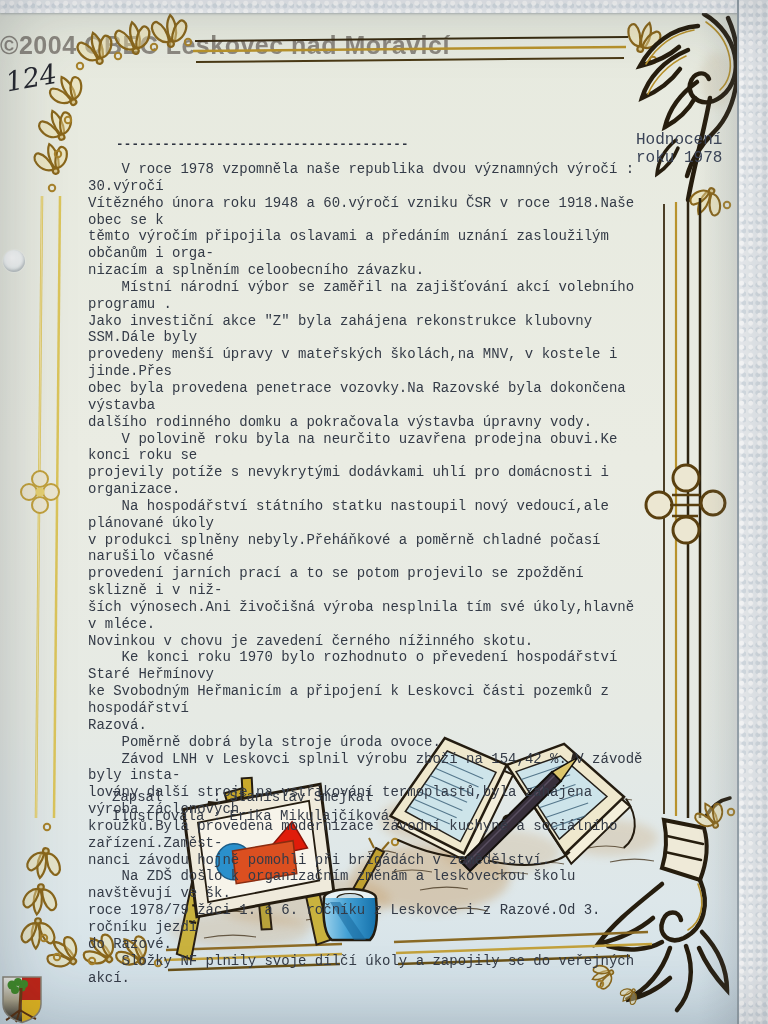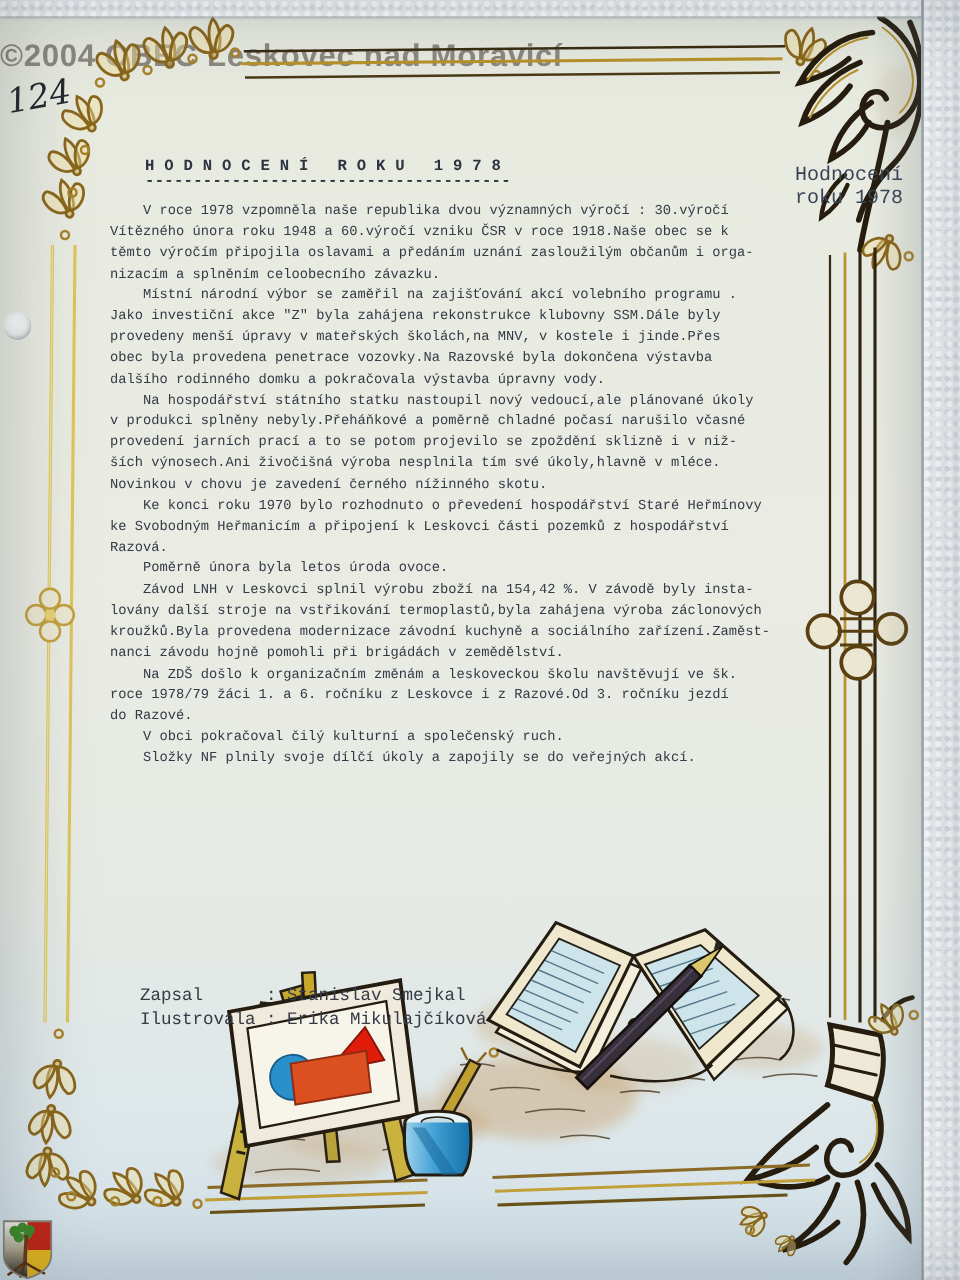--- a/index.html
+++ b/index.html
@@ -4,21 +4,21 @@
 <style>
   html,body{margin:0;padding:0;width:768px;height:1024px;overflow:hidden;}
   body{font-family:"Liberation Sans",sans-serif;background:#eef1f4;}
   .scene{position:absolute;left:0;top:0;width:768px;height:1024px;
     background:linear-gradient(180deg,#e7eadf 0%,#eaece3 45%,#e6eae4 70%,#dde7ea 88%,#cfdfe8 100%);}
   .art{position:absolute;left:0;top:0;width:768px;height:1024px;z-index:1;}
   .txt{position:absolute;z-index:2;font-family:"Liberation Mono","DejaVu Sans Mono",monospace;color:#343b47;}
   .title{left:116px;top:126px;font-size:12.5px;line-height:14px;font-weight:700;letter-spacing:.2px;color:#2d3340;white-space:pre;}
   .title-underline{left:116px;top:138px;font-size:12.5px;line-height:14px;font-weight:700;letter-spacing:.2px;color:#2d3340;white-space:pre;}
   .corner-note{left:636px;top:131px;font-size:16px;line-height:18px;color:#3a4356;white-space:pre;}
-  .body-text{left:88px;top:161px;width:562px;font-size:11px;line-height:16.85px;}
+  .body-text{left:88px;top:161px;width:562px;font-size:14px;line-height:16.85px;}
   .body-text .para{white-space:pre-wrap;margin:0;}
   .credits{left:112px;top:744px;font-size:14px;line-height:19px;white-space:pre;margin-top:44px;}
   .page-number{left:344px;top:936px;font-family:"DejaVu Serif",serif;font-style:italic;font-size:27px;
     color:#262830;transform:rotate(-10deg);z-index:2;}
   .watermark{left:46px;top:990px;font-family:"Liberation Sans",sans-serif;font-weight:700;font-size:25px;
     letter-spacing:.5px;color:#7d7770;opacity:.85;z-index:3;white-space:pre;}
   .hole{position:absolute;left:3px;top:250px;width:22px;height:22px;border-radius:50%;z-index:2;
     background:radial-gradient(circle at 40% 35%,#fdfdfd 0%,#eef2f2 60%,#dce2e2 100%);
     box-shadow:inset -1px -2px 3px rgba(90,100,105,.35),0 0 2px rgba(255,255,255,.8);}
   .foam{position:absolute;z-index:3;background-color:#eff2f5;
@@ -260,50 +260,50 @@
     <g>
       <polygon points="461,862 470,871 561,781 552,772" fill="#38303c" stroke="#14100c" stroke-width="2"></polygon>
       <path d="M466,864 L556,774" stroke="#584e60" stroke-width="1.5" fill="none"></path>
       <polygon points="552,772 561,781 578,757" fill="#dcc66c" stroke="#14100c" stroke-width="1.5"></polygon>
       <polygon points="571,760 578,757 573,752" fill="#2a2420"></polygon>
     </g>
   </svg>
 
   <div class="txt corner-note">Hodnocení
 roku 1978</div>
-  <div class="txt title">H O D N O C E N Í   R O K U   1 9 7 8</div>
   <div class="txt title-underline">--------------------------------------</div>
 
   <div class="txt body-text">
     <p class="para">    V roce 1978 vzpomněla naše republika dvou významných výročí : 30.výročí
 Vítězného února roku 1948 a 60.výročí vzniku ČSR v roce 1918.Naše obec se k
 těmto výročím připojila oslavami a předáním uznání zasloužilým občanům i orga-
 nizacím a splněním celoobecního závazku.</p>
     <p class="para">    Místní národní výbor se zaměřil na zajišťování akcí volebního programu .
 Jako investiční akce "Z" byla zahájena rekonstrukce klubovny SSM.Dále byly
 provedeny menší úpravy v mateřských školách,na MNV, v kostele i jinde.Přes
 obec byla provedena penetrace vozovky.Na Razovské byla dokončena výstavba
 dalšího rodinného domku a pokračovala výstavba úpravny vody.</p>
+    <p class="para">    V polovině roku byla na neurčito uzavřena prodejna obuvi.Ke konci roku se
+projevily potíže s nevykrytými dodávkami uhlí pro domácnosti i organizace.</p>
     <p class="para">    Na hospodářství státního statku nastoupil nový vedoucí,ale plánované úkoly
 v produkci splněny nebyly.Přeháňkové a poměrně chladné počasí narušilo včasné
 provedení jarních prací a to se potom projevilo se zpoždění sklizně i v niž-
 ších výnosech.Ani živočišná výroba nesplnila tím své úkoly,hlavně v mléce.
 Novinkou v chovu je zavedení černého nížinného skotu.</p>
     <p class="para">    Ke konci roku 1970 bylo rozhodnuto o převedení hospodářství Staré Heřmínovy
 ke Svobodným Heřmanicím a připojení k Leskovci části pozemků z hospodářství
 Razová.</p>
-    <p class="para">    Poměrně února byla letos úroda ovoce.</p>
+    <p class="para">    Poměrně dobrá byla stroje úroda ovoce.</p>
     <p class="para">    Závod LNH v Leskovci splnil výrobu zboží na 154,42 %. V závodě byly insta-
 lovány další stroje na vstřikování termoplastů,byla zahájena výroba záclonových
 kroužků.Byla provedena modernizace závodní kuchyně a sociálního zařízení.Zaměst-
 nanci závodu hojně pomohli při brigádách v zemědělství.</p>
     <p class="para">    Na ZDŠ došlo k organizačním změnám a leskoveckou školu navštěvují ve šk.
 roce 1978/79 žáci 1. a 6. ročníku z Leskovce i z Razové.Od 3. ročníku jezdí
 do Razové.</p>
-    <p class="para">    V obci pokračoval čilý kulturní a společenský ruch.</p>
     <p class="para">    Složky NF plnily svoje dílčí úkoly a zapojily se do veřejných akcí.</p>
   </div>
 
   <div class="txt credits">Zapsal      : Stanislav Smejkal
 Ilustrovala : Erika Mikulajčíková</div>
   <div class="page-number">124</div>
   <div class="watermark">©2004 OBEC Leskovec nad Moravicí</div>
 
   <div class="hole"></div>
 

